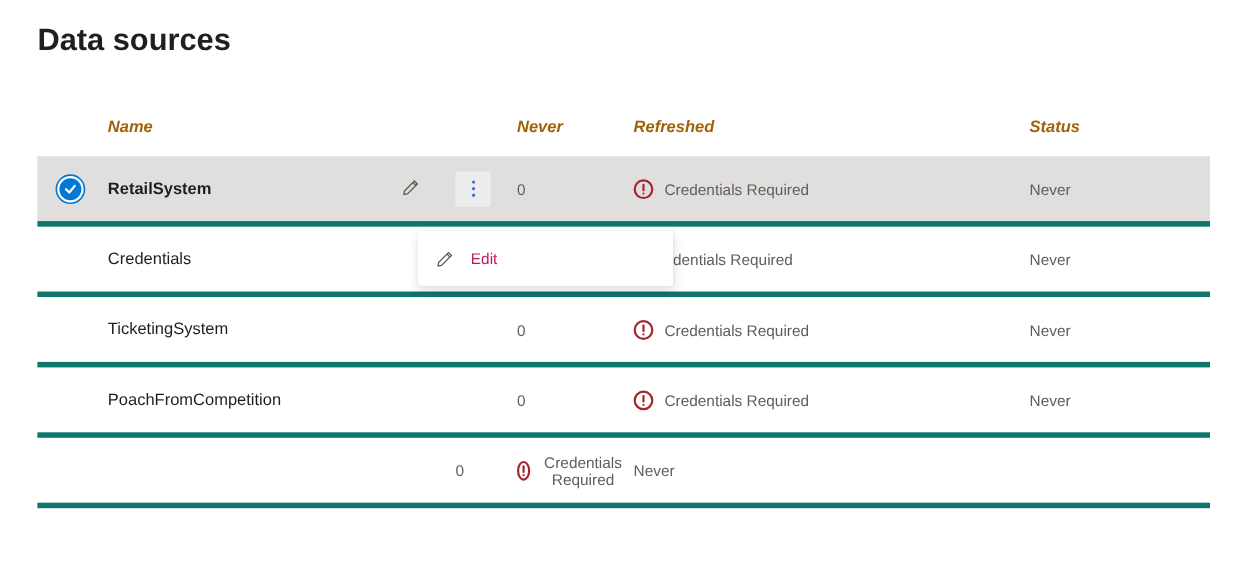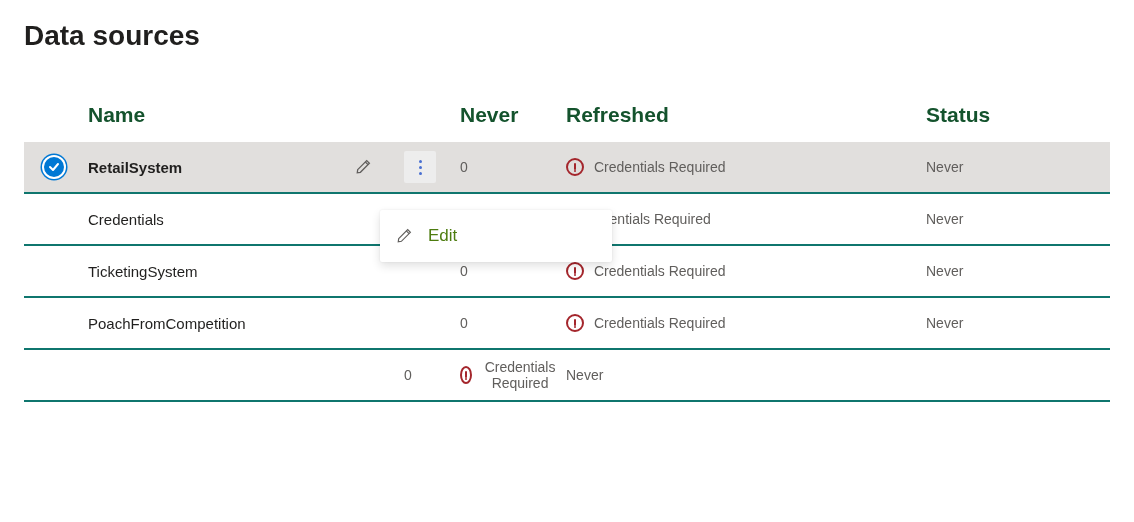--- a/index.html
+++ b/index.html
@@ -5,47 +5,48 @@
   * { box-sizing: border-box; margin: 0; padding: 0; }
   body {
     font-family: "Segoe UI", -apple-system, BlinkMacSystemFont, sans-serif;
     background: #fff;
     color: #323130;
     width: 1134px;
     height: 522px;
     overflow: hidden;
   }
   .page {
-    padding: 16px 24px;
+    padding: 16px 34px;
   }
   .page-title {
     font-size: 28px;
     font-weight: 600;
     color: #201f1e;
     margin-bottom: 36px;
     margin-top: 4px;
   }
   .table {
     width: 100%;
   }
   .row {
     display: grid;
     grid-template-columns: 60px 260px 56px 56px 106px 360px 1fr;
     align-items: center;
-    height: 52px;
-    border-bottom: 2px solid #0f766e;
+    height: 64px;
+    border-bottom: 5px solid #0f766e;
   }
   .row.header {
     height: 54px;
     border-bottom: none;
   }
   .row.header .cell {
     font-weight: 600;
-    font-size: 21px;
-    color: #14532d;
+    font-size: 15px;
+    color: #a16207;
+    font-style: italic;
   }
   .row.selected {
     background: #e1dfdd;
   }
   .cell {
     font-size: 14px;
     color: #323130;
     padding: 0 4px;
   }
   .cell.name {
@@ -148,26 +149,26 @@
     left: 380px;
     top: 210px;
     width: 232px;
     background: #fff;
     box-shadow: 0 4px 10px rgba(0,0,0,0.12), 0 0 2px rgba(0,0,0,0.08);
     border-radius: 2px;
     padding: 6px 0;
   }
   .menu-item {
     display: flex;
-    align-items: flex-start;
+    align-items: center;
     gap: 14px;
     padding: 10px 16px;
     cursor: pointer;
-    font-size: 17px;
-    color: #4d7c0f;
+    font-size: 14px;
+    color: #be185d;
   }
   .menu-item .micon {
     width: 18px;
     height: 18px;
     display: flex;
     align-items: center;
     justify-content: center;
   }
   .micon svg { width: 18px; height: 18px; stroke: #605e5c; fill: none; stroke-width: 1.3; }
 </style>

